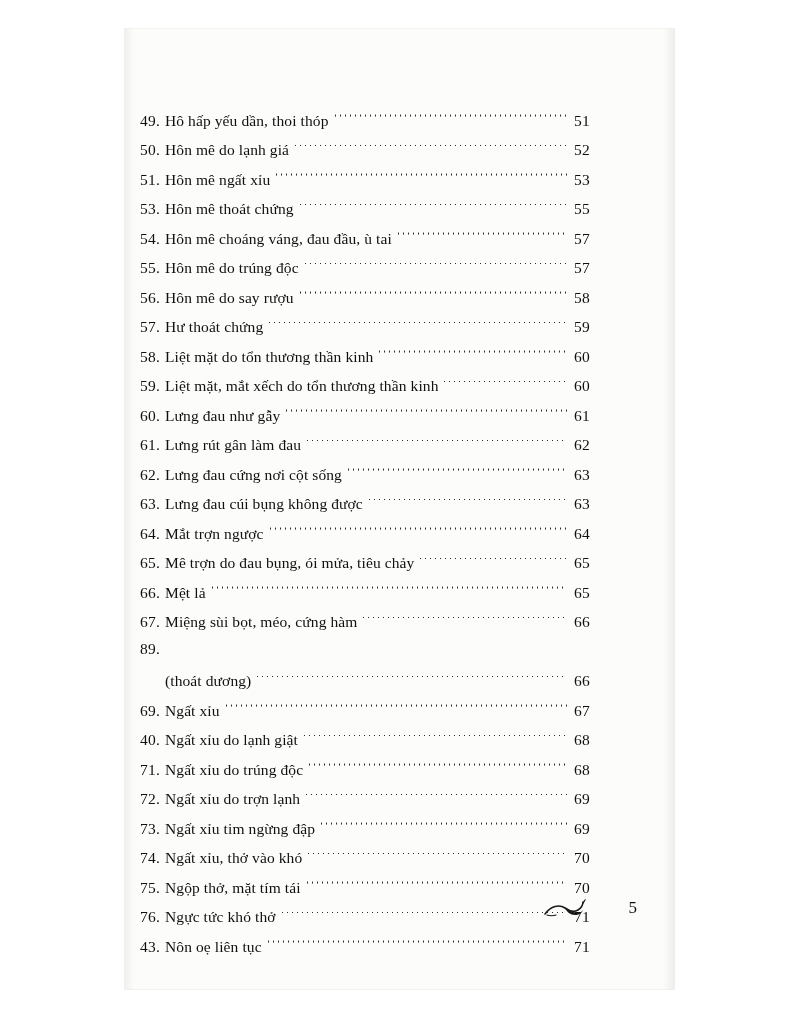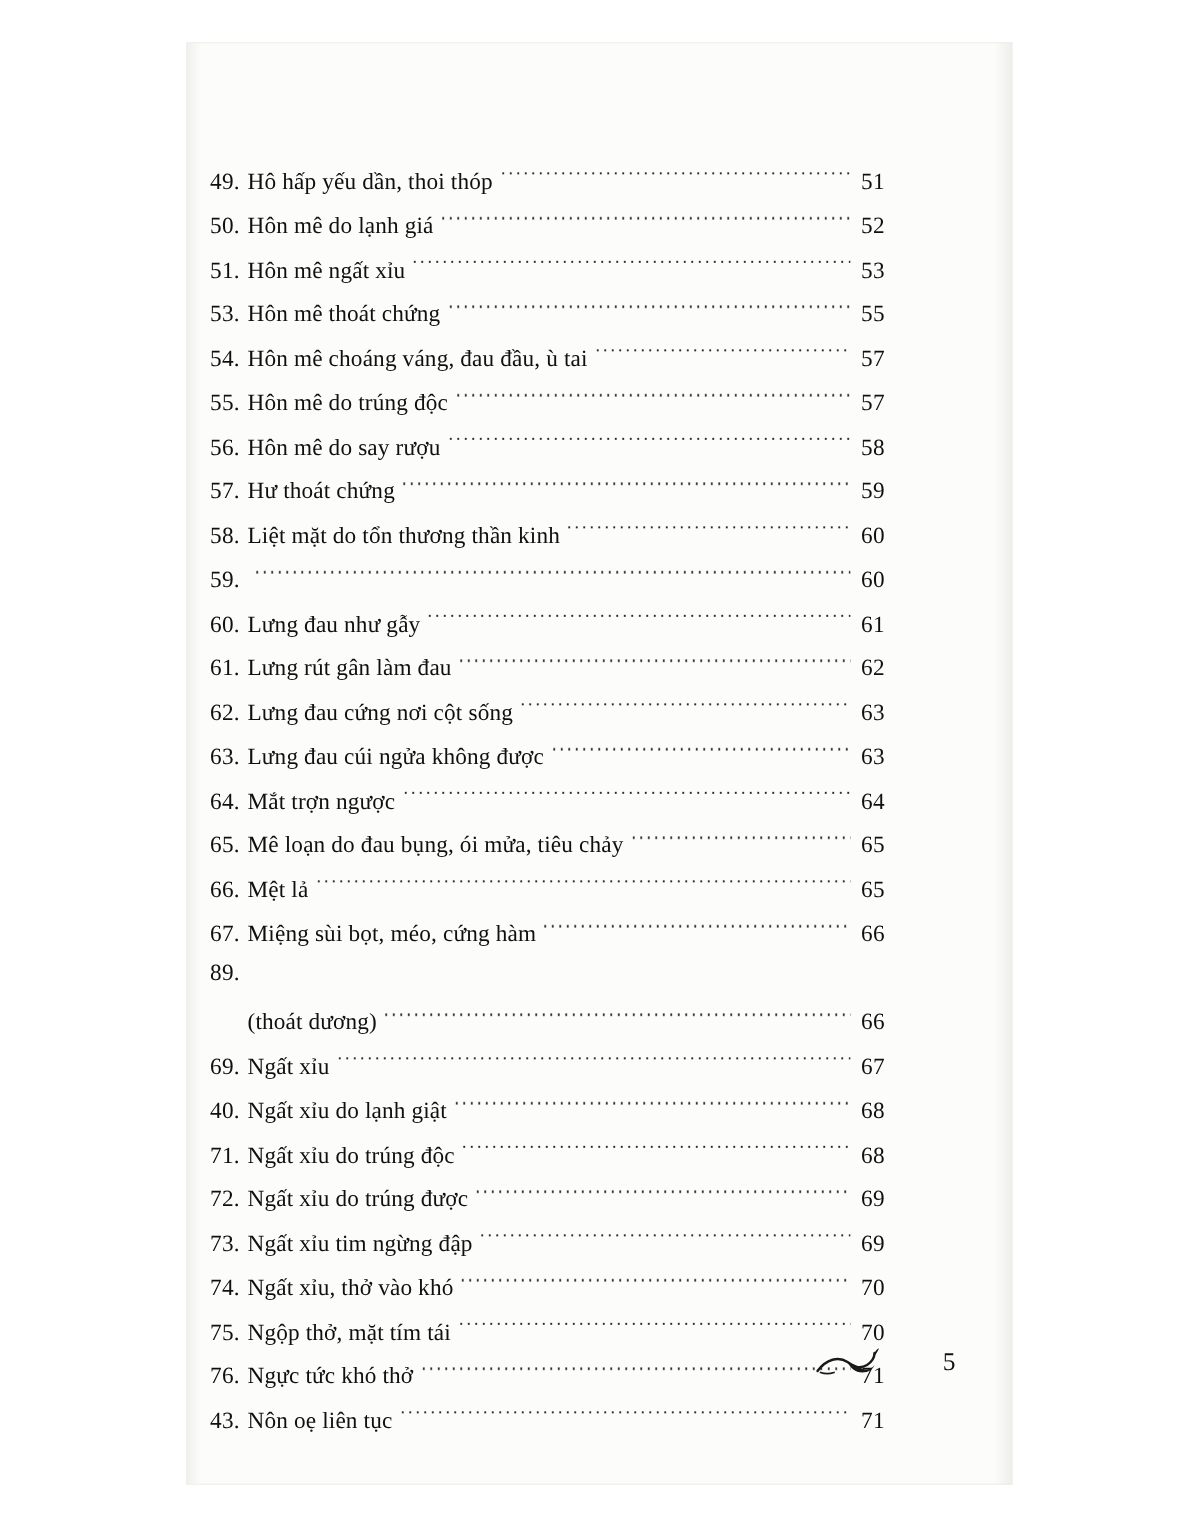--- a/index.html
+++ b/index.html
@@ -187,20 +187,21 @@
 
       <div class="toc-row">
         <span class="num">58.</span>
         <span class="title">Liệt mặt do tổn thương thần kinh</span>
         <span class="dots"></span>
         <span class="page">60</span>
       </div>
 
       <div class="toc-row">
         <span class="num">59.</span>
+        <span class="title">Liệt mặt, mắt xếch do tổn thương thần kinh</span>
         <span class="dots"></span>
         <span class="page">60</span>
       </div>
 
       <div class="toc-row">
         <span class="num">60.</span>
         <span class="title">Lưng đau như gẫy</span>
         <span class="dots"></span>
         <span class="page">61</span>
       </div>
@@ -214,35 +215,35 @@
 
       <div class="toc-row">
         <span class="num">62.</span>
         <span class="title">Lưng đau cứng nơi cột sống</span>
         <span class="dots"></span>
         <span class="page">63</span>
       </div>
 
       <div class="toc-row">
         <span class="num">63.</span>
-        <span class="title">Lưng đau cúi ngửa không được</span>
+        <span class="title">Lưng đau cúi bụng không được</span>
         <span class="dots"></span>
         <span class="page">63</span>
       </div>
 
       <div class="toc-row">
         <span class="num">64.</span>
         <span class="title">Mắt trợn ngược</span>
         <span class="dots"></span>
         <span class="page">64</span>
       </div>
 
       <div class="toc-row">
         <span class="num">65.</span>
-        <span class="title">Mê loạn do đau bụng, ói mửa, tiêu chảy</span>
+        <span class="title">Mê trợn do đau bụng, ói mửa, tiêu chảy</span>
         <span class="dots"></span>
         <span class="page">65</span>
       </div>
 
       <div class="toc-row">
         <span class="num">66.</span>
         <span class="title">Mệt lả</span>
         <span class="dots"></span>
         <span class="page">65</span>
       </div>
@@ -281,21 +282,21 @@
 
       <div class="toc-row">
         <span class="num">71.</span>
         <span class="title">Ngất xỉu do trúng độc</span>
         <span class="dots"></span>
         <span class="page">68</span>
       </div>
 
       <div class="toc-row">
         <span class="num">72.</span>
-        <span class="title">Ngất xỉu do trúng được</span>
+        <span class="title">Ngất xỉu do trợn lạnh</span>
         <span class="dots"></span>
         <span class="page">69</span>
       </div>
 
       <div class="toc-row">
         <span class="num">73.</span>
         <span class="title">Ngất xỉu tim ngừng đập</span>
         <span class="dots"></span>
         <span class="page">69</span>
       </div>

